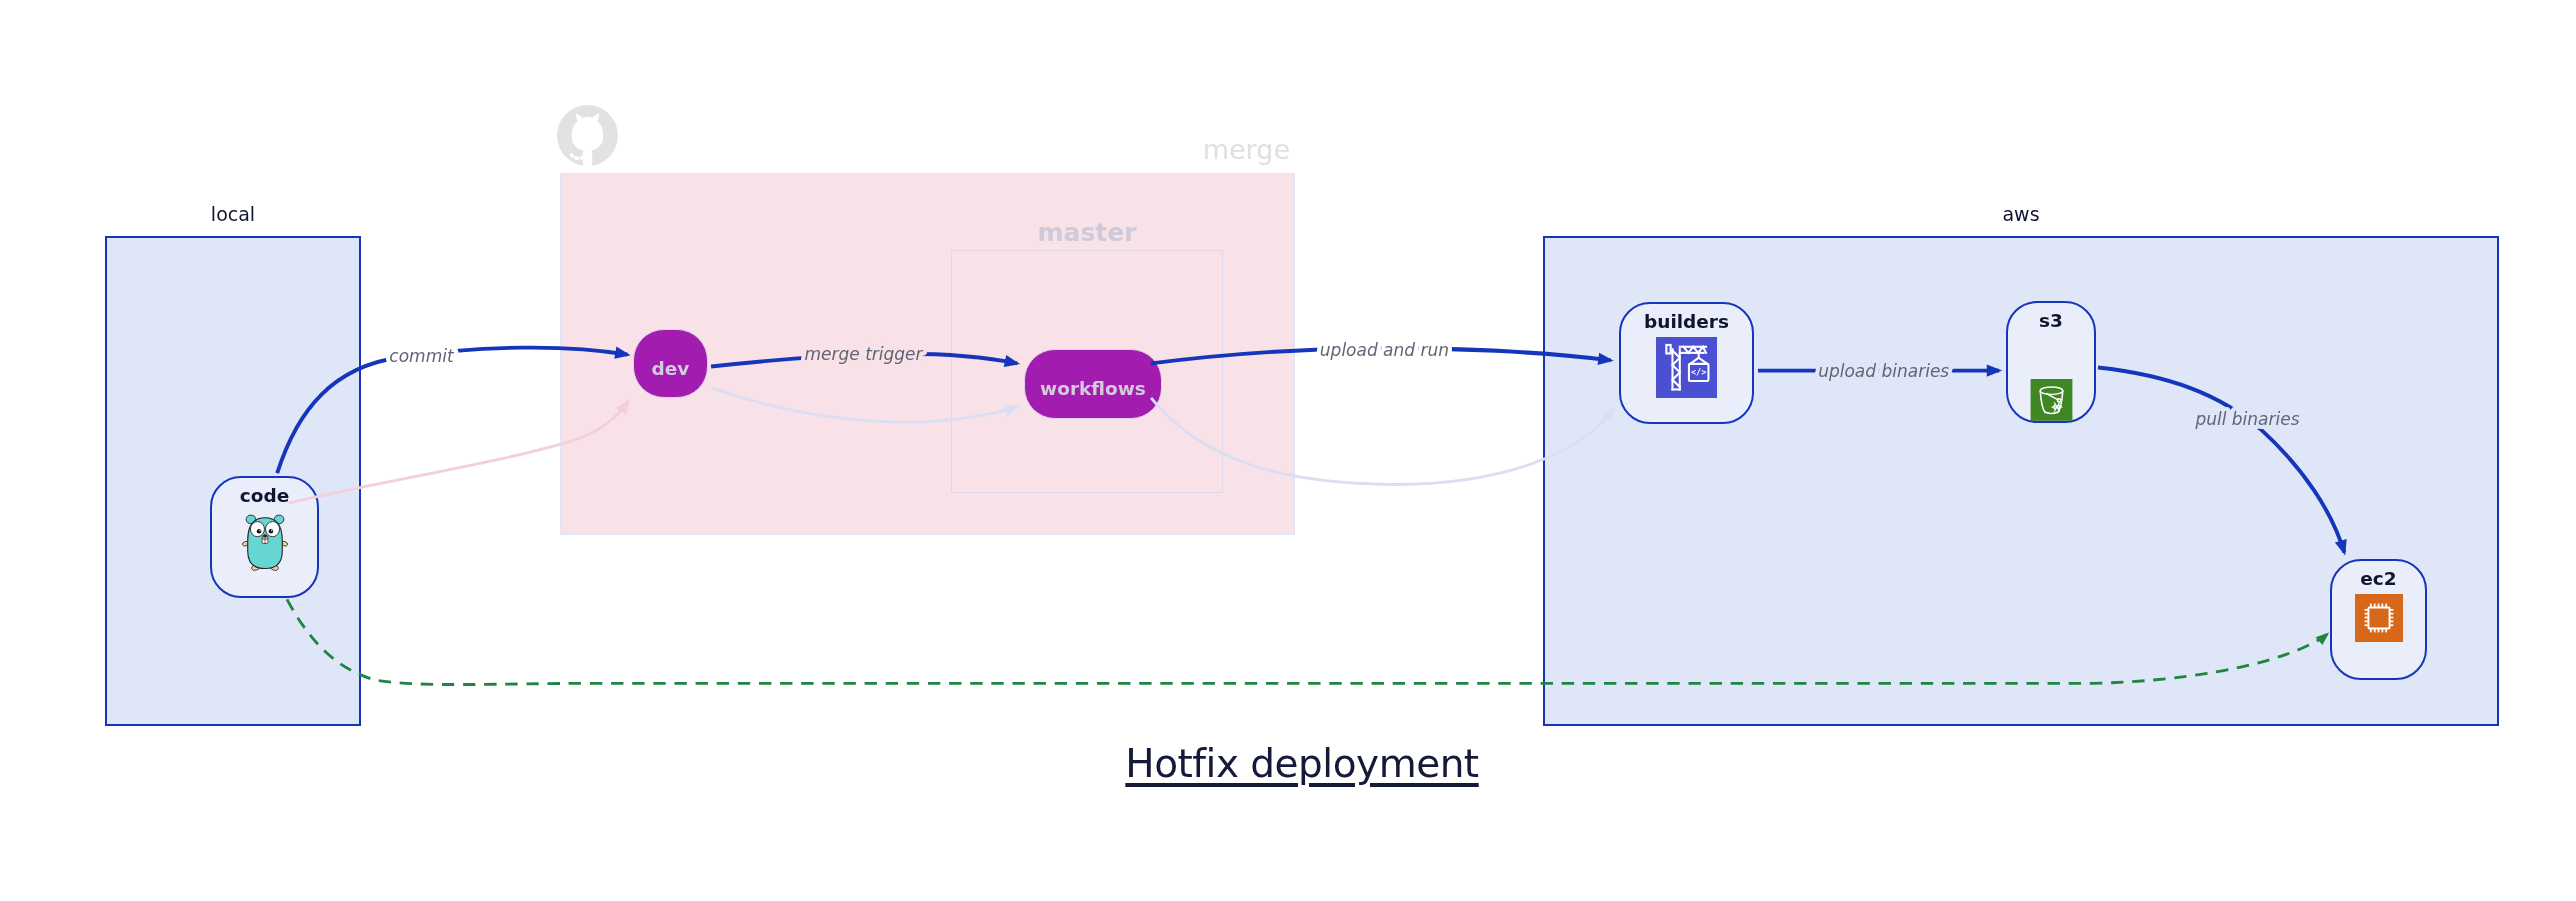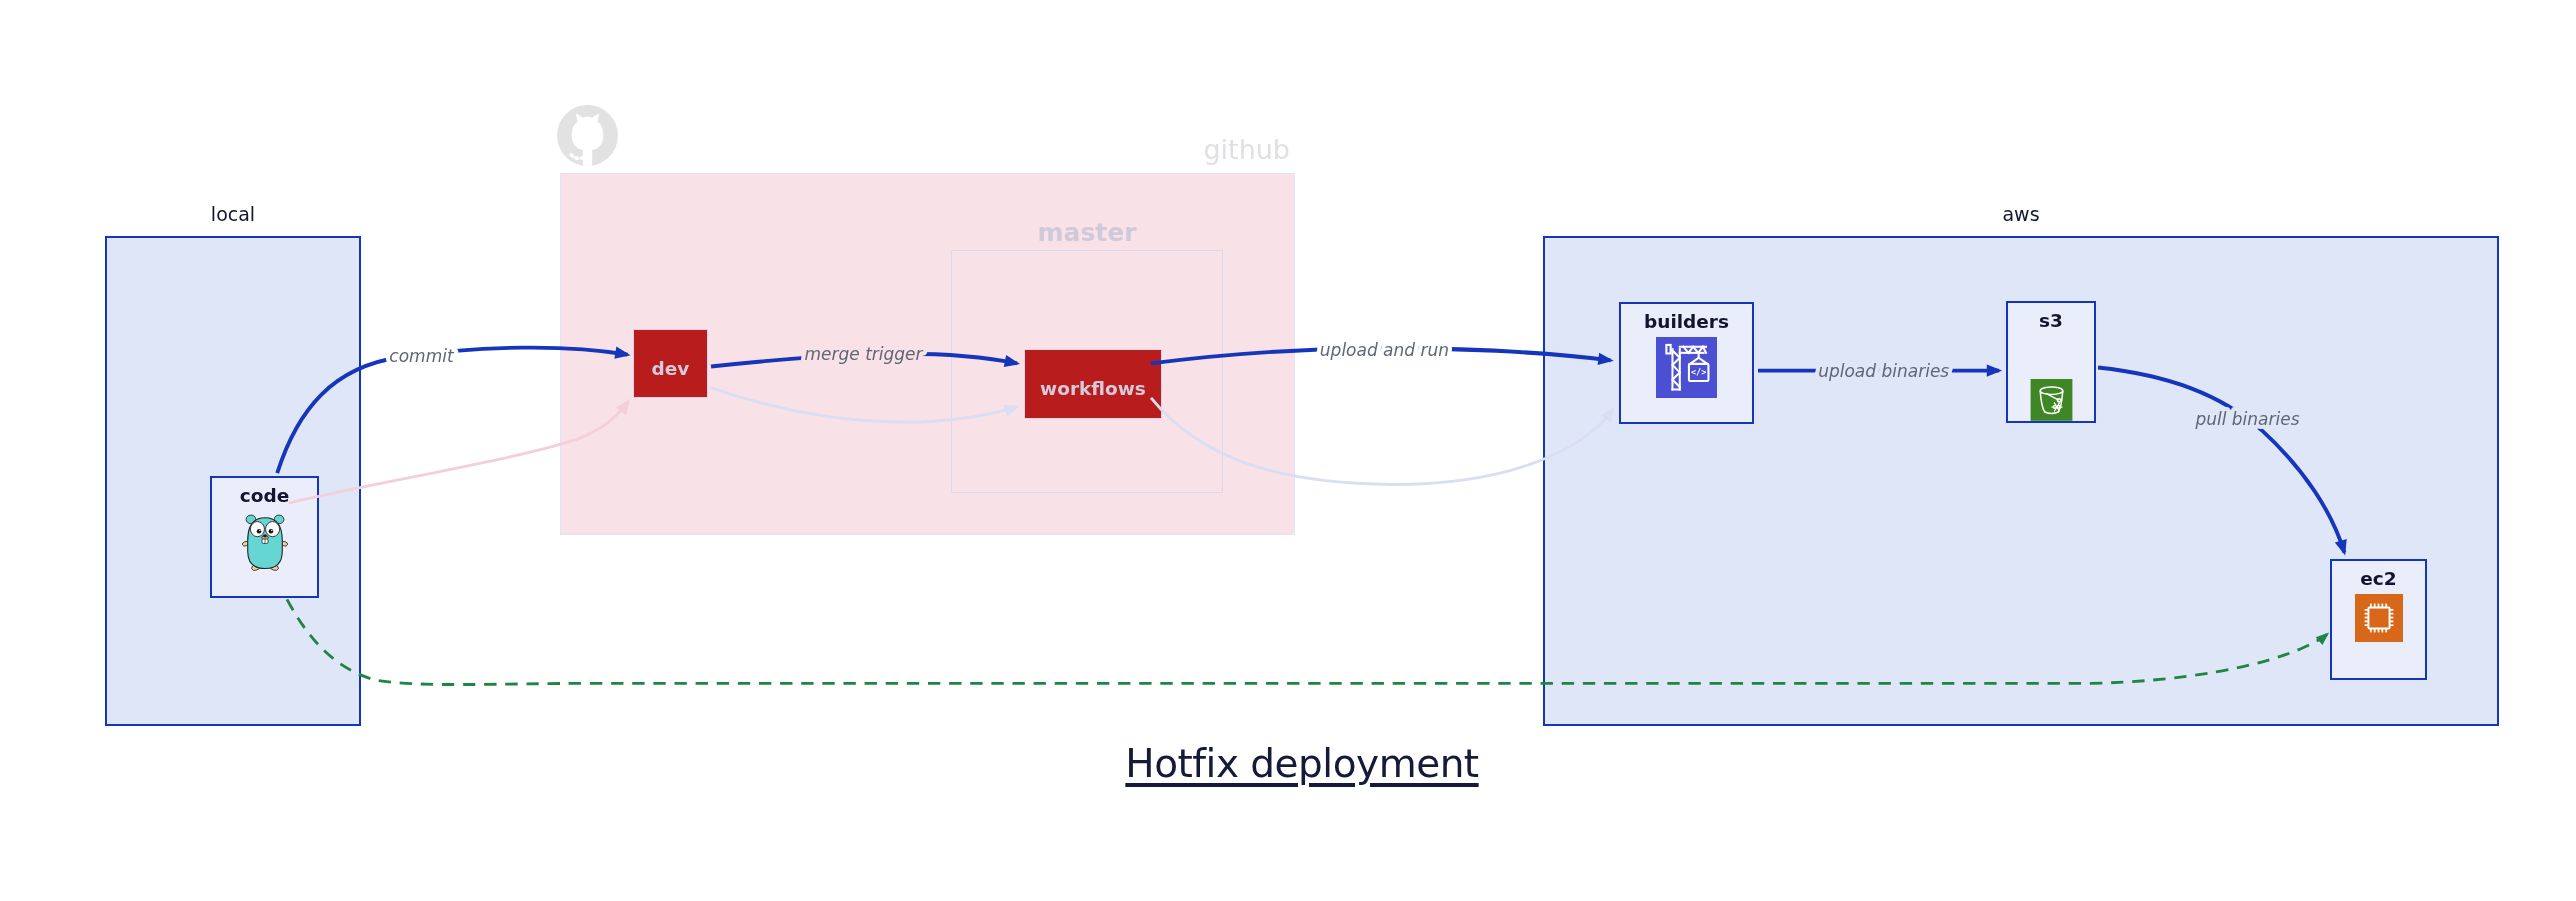--- a/index.html
+++ b/index.html
@@ -23,24 +23,24 @@
     position:absolute;font-size:27px;font-weight:400;color:#dfe0e2;line-height:31px;
   }
   .master-label{
     position:absolute;text-align:center;font-size:25px;font-weight:700;
     color:#cfc9da;line-height:30px;
   }
   
   .node{
     position:absolute;box-sizing:border-box;
     display:flex;flex-direction:column;align-items:center;
-    padding-top:7.2px;gap:5.2px;
+    padding-top:7.2px;gap:5.2px;border-radius:31px;
   }
   .node.active{background:#eaeefb;border:2.6px solid #1535bb;}
-  .node.faded{background:#b91c1c;border:1.5px solid #dbd6ec;justify-content:center;padding-top:9px;}
+  .node.faded{background:#a21caf;border:1.5px solid #dbd6ec;justify-content:center;padding-top:9px;}
   .node-label{font-size:18.5px;font-weight:bold;color:#11152f;}
   .node.faded .node-label{color:#d3cbdc;font-size:18.5px;}
   
   #edges{position:absolute;left:0;top:0;pointer-events:none;}
   .edge-label{
     font-size:33px;font-style:italic;fill:#5f6673;
     paint-order:stroke;stroke-width:16px;stroke-linejoin:round;
     text-anchor:middle;
   }
   .halo-white{stroke:#ffffff;}
@@ -67,21 +67,21 @@
           <circle cx="60" cy="60" r="58"></circle>
         </clipPath>
       </defs>
     <circle cx="60" cy="60" r="58" fill="#e2e2e2"></circle>
     <g clip-path="url(#octoclip)">
       <path fill="#ffffff" d="M30 62 C30 46 34 39 41 34 L38 22 C37 20 39 18 41 19 L51 26 C57 24 63 24 69 26 L79 19 C81 18 83 20 82 22 L79 34 C86 39 90 46 90 62 C90 78 78 89 60 89 C42 89 30 78 30 62 Z"></path>
       <rect x="51" y="86" width="18" height="34" rx="6" fill="#ffffff"></rect>
       <path d="M52 102 C40 106 30 102 25 90" stroke="#ffffff" stroke-width="7" fill="none" stroke-linecap="round" stroke-dasharray="3 8"></path>
     </g>
   </svg>
-  <div class="ghost-label" style="left:1084px;top:134px;width:206px;text-align:right;">github</div>
+  <div class="ghost-label" style="left:1084px;top:134px;width:206px;text-align:right;">merge</div>
   <div class="group pink" style="left:560px;top:173px;width:735px;height:362px;"></div>
 
   <div class="master-label" style="left:951px;top:218px;width:272px;">master</div>
   <div class="group master" style="left:951px;top:250px;width:272px;height:243px;"></div>
 
   <div class="group-label" style="left:1543px;top:199px;width:956px;">aws</div>
   <div class="group blue" style="left:1543px;top:236px;width:956px;height:490px;"></div>
 
   <div class="node active" style="left:178px;top:476px;width:109px;height:122px;margin-left:32px;">
     <div class="node-label">code</div>

